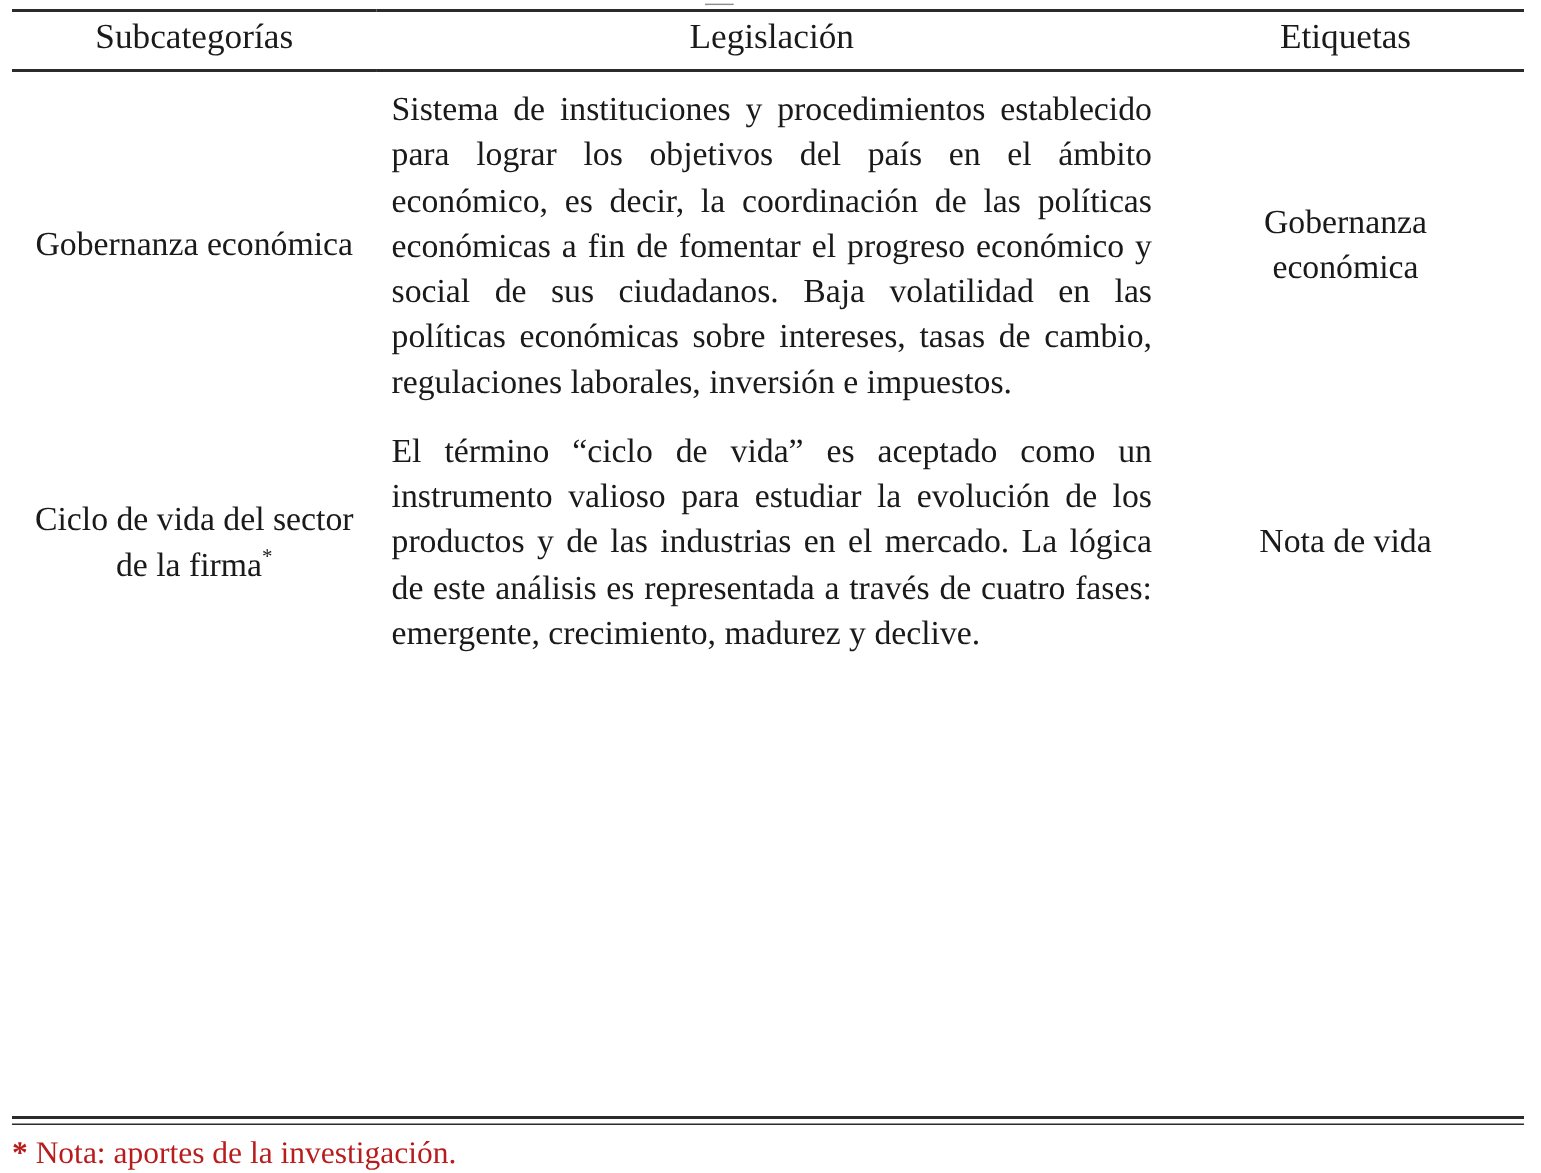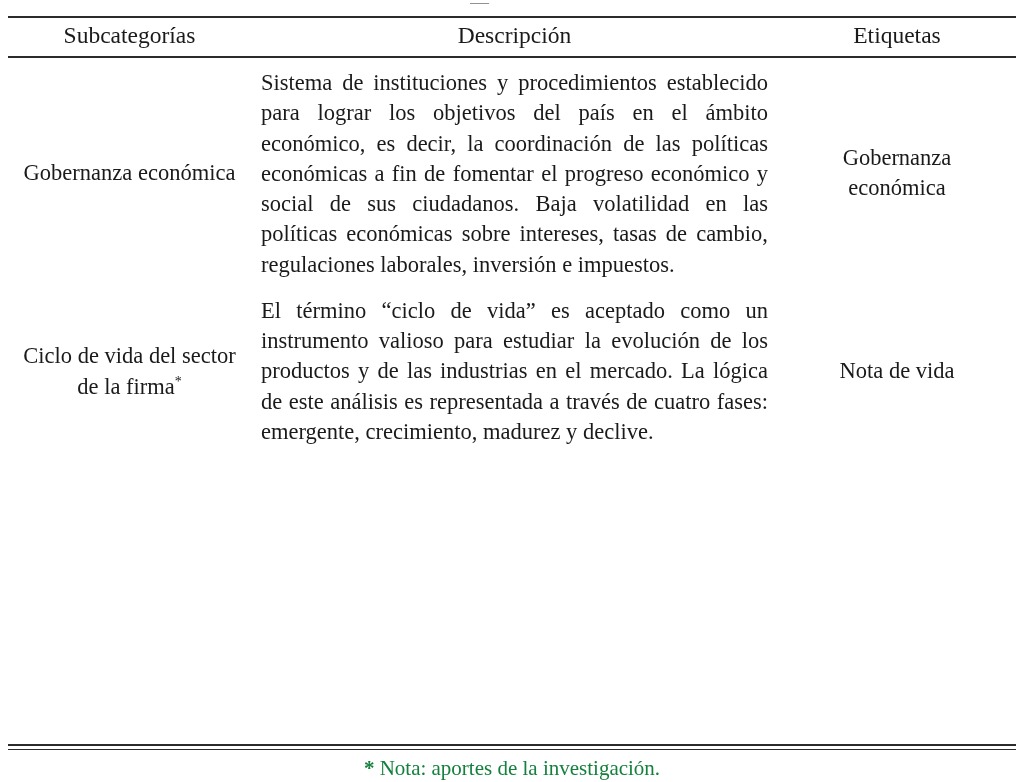--- a/index.html
+++ b/index.html
@@ -32,21 +32,21 @@
     overflow: hidden;
     font-size: 19px;
     line-height: 4px;
     color: #8d8d8d;
     white-space: nowrap;
   }
 
   .table-wrap {
     position: absolute;
     left: 8px;
-    top: 16px;
+    top: 6px;
     width: 1008px;
   }
 
   table.doc-table {
     width: 1008px;
     border-collapse: collapse;
     table-layout: fixed;
   }
 
   table.doc-table col.c-sub   { width: 243px; }
@@ -111,22 +111,22 @@
     border-top: 1.5px solid #2b2b2b;
   }
 
   .footnote {
     position: absolute;
     left: 8px;
     top: 755px;
     width: 1008px;
     font-size: 21px;
     line-height: 1.25;
-    text-align: center;
-    color: #15803d;
+    text-align: left;
+    color: #b91c1c;
   }
   .footnote .star {
     font-weight: bold;
   }
 </style>
 </head>
 <body>
 
 <div class="page">
 
@@ -135,21 +135,21 @@
   <div class="table-wrap">
     <table class="doc-table">
       <colgroup>
         <col class="c-sub">
         <col class="c-desc">
         <col class="c-tag">
       </colgroup>
       <thead>
         <tr>
           <th>Subcategorías</th>
-          <th>Descripción</th>
+          <th>Legislación</th>
           <th>Etiquetas</th>
         </tr>
       </thead>
       <tbody>
 
         <tr class="row-first">
           <td class="cell-sub"><span>Gobernanza económica</span><sup class="fn-star"></sup></td>
           <td class="cell-desc">Sistema de instituciones y procedimientos establecido para lograr los objetivos del país en el ámbito económico, es decir, la coordinación de las políticas económicas a fin de fomentar el progreso económico y social de sus ciudadanos. Baja volatilidad en las políticas económicas sobre intereses, tasas de cambio, regulaciones laborales, inversión e impuestos.</td>
           <td class="cell-tag">Gobernanza económica</td>
         </tr>

